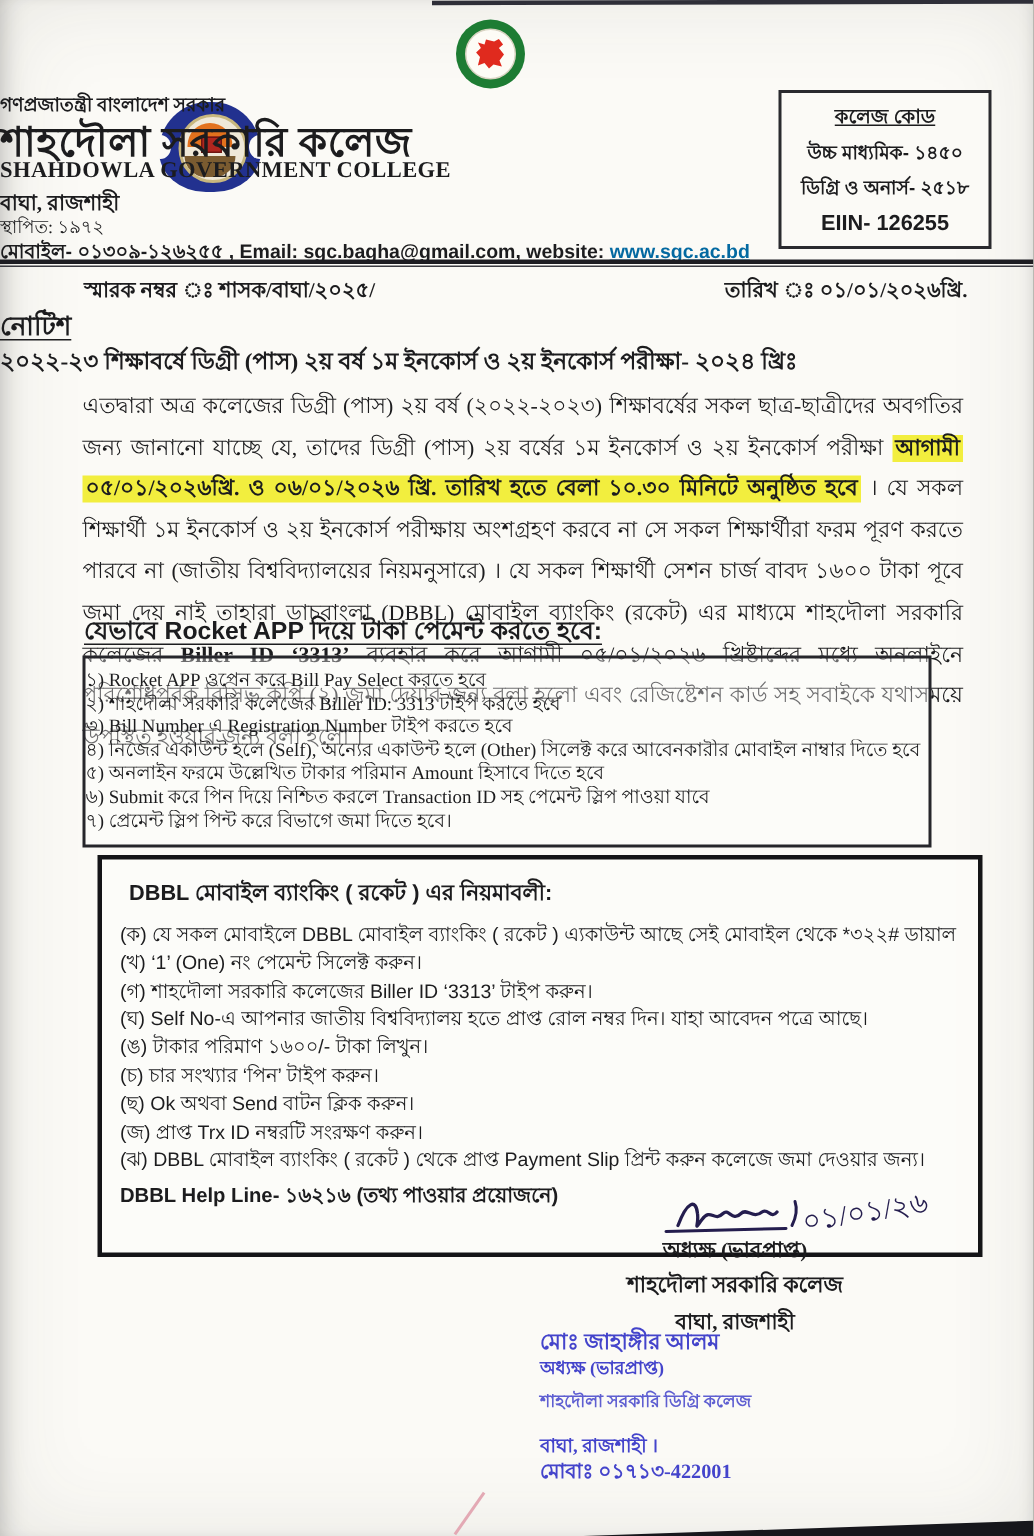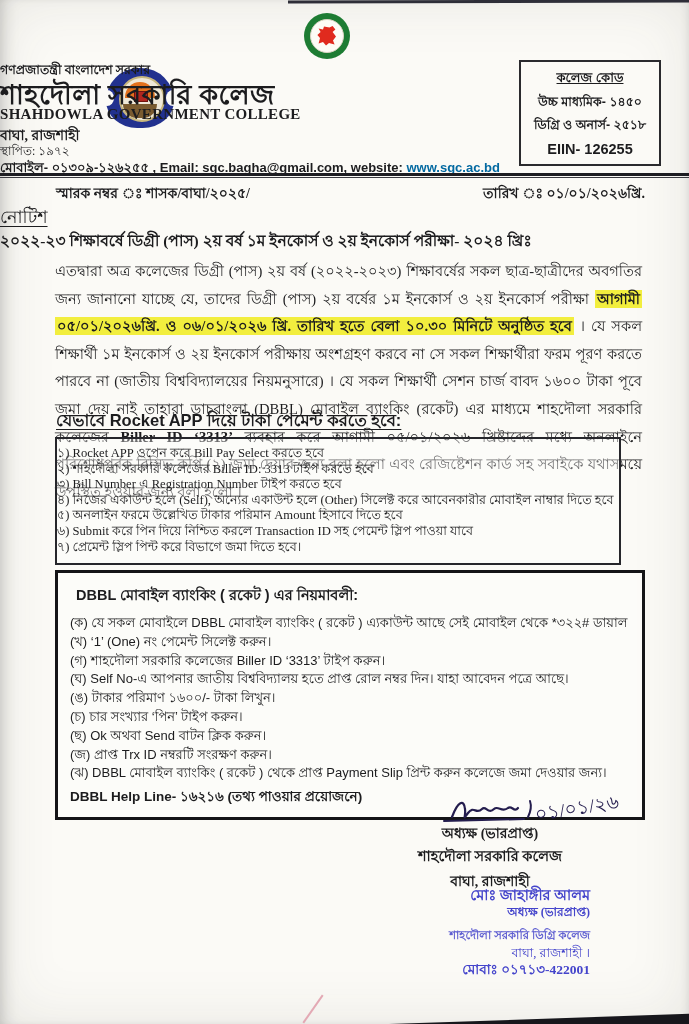--- a/index.html
+++ b/index.html
@@ -48,47 +48,47 @@
   .college-logo .field{position:absolute;left:2px;bottom:2px;width:34px;height:14px;background:#7a5b30;border-radius:0 0 20px 20px;}
   .college-logo .book{position:absolute;left:13px;top:13px;width:12px;height:9px;background:#b1261f;border:1px solid #6e1511;}
 
   
   .code-box{top:60px;left:519px;width:126px;border:2px solid #2a2a2e;background:#fbfaf6;padding:6px 6px 7px;text-align:center;font-family:"Liberation Sans","DejaVu Sans",sans-serif;}
   .code-box .cb-title{font-size:13px;font-weight:700;text-decoration:underline;margin-bottom:4px;}
   .code-box .cb-line{font-size:12.5px;font-weight:600;margin:3px 0;}
   .code-box .cb-eiin{font-size:14.5px;font-weight:700;margin-top:5px;}
 
   
-  .notice-title{top:204px;font-size:17.5px;font-weight:400;text-decoration:underline;text-underline-offset:3px;}
+  .notice-title{top:204px;font-size:17.5px;font-weight:700;text-decoration:underline;text-underline-offset:3px;}
   .notice-subject{top:229px;font-size:15.5px;font-weight:700;}
   .notice-body{top:258px;left:55px;width:587px;font-size:14.6px;line-height:27.6px;text-align:justify;}
   .notice-body .bold{font-weight:700;}
   .notice-body .highlight{background:#f2ee3e;box-decoration-break:clone;-webkit-box-decoration-break:clone;padding:1px 2px;font-weight:700;}
 
   
   .rocket-heading{top:408px;left:56px;font-size:16.5px;font-weight:800;text-decoration:underline;text-underline-offset:3px;font-family:"Liberation Sans","DejaVu Sans",sans-serif;}
   .box1{top:437px;left:55px;width:562px;border:2px solid #26262b;padding:7px 0 8px;background:rgba(255,255,255,0.35);}
   .box1 .list-item{font-size:12.6px;line-height:15.6px;font-weight:500;white-space:nowrap;overflow:hidden;}
 
   
-  .box2{top:570px;left:55px;width:560px;border:3px solid #141417;padding:9px 12px 8px;background:rgba(255,255,255,0.35);font-family:"Liberation Sans","DejaVu Sans",sans-serif;}
+  .box2{top:570px;left:65px;width:560px;border:3px solid #141417;padding:9px 12px 26px;background:rgba(255,255,255,0.35);font-family:"Liberation Sans","DejaVu Sans",sans-serif;}
   .box2 .dbbl-heading{font-size:14.5px;font-weight:800;margin:2px 0 6px 6px;}
   .box2 .list-item{font-size:13px;line-height:18.8px;font-weight:500;white-space:nowrap;overflow:hidden;}
   .box2 .help-line{font-size:13.5px;font-weight:700;margin-top:3px;}
 
   
   .sig-svg{top:791px;left:438px;}
   .sig-desig{top:822px;left:400px;width:180px;text-align:center;font-size:14px;font-weight:600;}
   .sig-college{top:845px;left:390px;width:200px;text-align:center;font-size:14.5px;font-weight:700;}
   .sig-loc{top:870px;left:390px;width:200px;text-align:center;font-size:14px;font-weight:600;}
-  .stamp{top:888px;left:360px;width:230px;text-align:right;color:#4444cb;line-height:1.1;}
+  .stamp{top:888px;left:360px;width:230px;text-align:left;color:#4444cb;line-height:1.1;}
   .stamp .s-name{font-size:14.5px;font-weight:800;}
   .stamp .s-desig{font-size:12px;font-weight:700;margin-top:2px;}
   .stamp .s-college{font-size:11.5px;font-weight:600;margin-top:10px;opacity:.85;}
-  .stamp .s-loc{font-size:12.5px;font-weight:400;margin-top:5px;}
+  .stamp .s-loc{font-size:12.5px;font-weight:700;margin-top:16px;}
   .stamp .s-mob{font-size:13.5px;font-weight:800;margin-top:2px;}
 </style>
 </head>
 <body>
 
 <div class="paper">
 
   <div class="abs scan-top"></div>
   <div class="abs scan-bottom"></div>
   <div class="abs scan-pink"></div>

